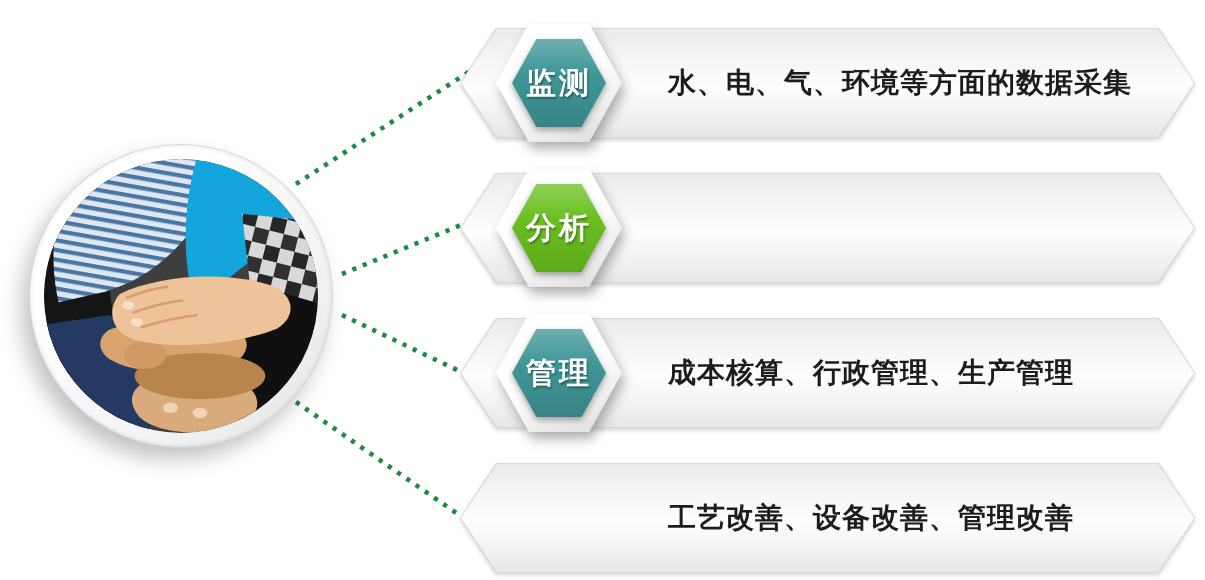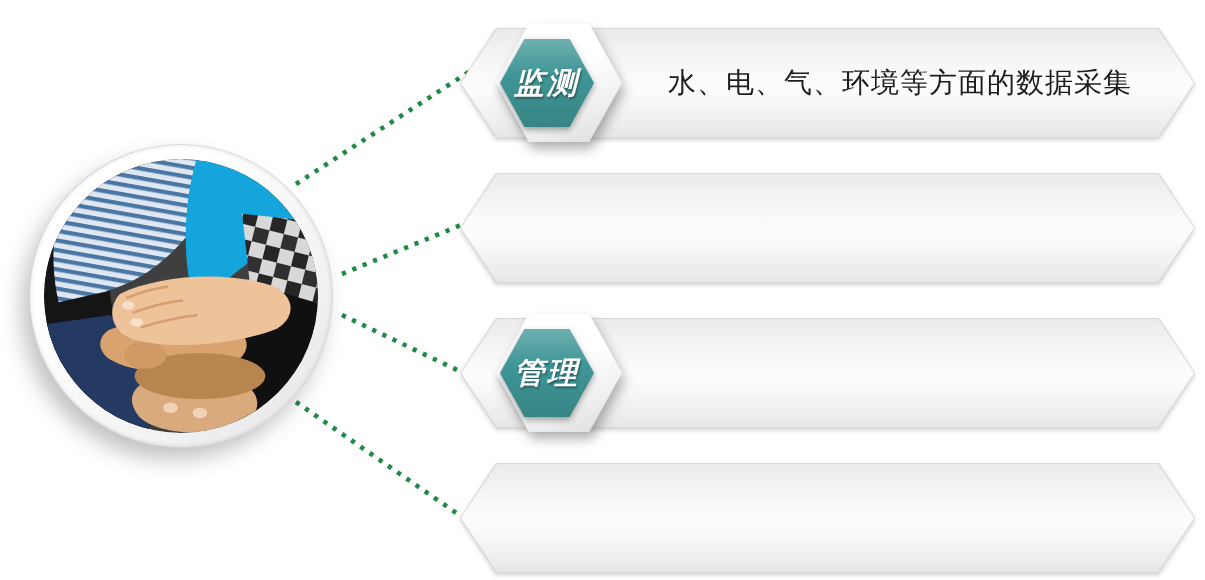--- a/index.html
+++ b/index.html
@@ -20,21 +20,21 @@
     position:absolute;left:30px;top:145px;width:302px;height:302px;border-radius:50%;
     background:linear-gradient(135deg,#ffffff 30%,#f2f2f2 70%,#e3e3e3);
     box-shadow:0 0 0 1px #d6d6d6,-8px 12px 22px rgba(0,0,0,.25), inset 0 0 4px rgba(0,0,0,.12);
     padding:14px;
   }
   .photo-clip{width:100%;height:100%;border-radius:50%;overflow:hidden;box-shadow:inset 0 0 6px rgba(0,0,0,.45);}
   .photo-clip svg{display:block;width:100%;height:100%;}
 
   
   .row{position:absolute;left:460px;width:735px;height:110px;}
-  .banner-wrap{position:absolute;inset:0;filter:drop-shadow(0 2px 2px rgba(0,0,0,.18));}
+  .banner-wrap{position:absolute;inset:0;filter:drop-shadow(0 2px 2px rgba(0,0,0,.18));font-weight:bold;}
   .banner-border{
     position:absolute;inset:0;background:var(--banner-edge);
     clip-path:polygon(36px 0,calc(100% - 36px) 0,100% 50%,calc(100% - 36px) 100%,36px 100%,0 50%);
   }
   .banner-fill{
     position:absolute;inset:1px;
     clip-path:polygon(36px 0,calc(100% - 36px) 0,100% 50%,calc(100% - 36px) 100%,36px 100%,0 50%);
     background:linear-gradient(180deg,#ebebeb 0%,#f9f9f9 38%,#fdfdfd 55%,#f2f2f2 78%,#e7e7e7 100%);
   }
   .desc{
@@ -42,24 +42,23 @@
     display:flex;align-items:center;
     font-size:28px;color:var(--text-dark);letter-spacing:1px;white-space:nowrap;
   }
 
   
   .badge-wrap{position:absolute;left:36px;top:-4px;width:126px;height:118px;filter:drop-shadow(3px 7px 6px rgba(0,0,0,.30));}
   .hexclip{clip-path:polygon(26% 0,74% 0,100% 50%,74% 100%,26% 100%,0 50%);}
   .badge-outer{position:absolute;inset:0;background:linear-gradient(155deg,#ffffff 45%,#f2f2f2 70%,#d9d9d9);}
   .badge-inner-wrap{position:absolute;inset:0;filter:drop-shadow(0 3px 3px rgba(0,0,0,.35));}
   .badge-inner{
-    position:absolute;left:4px;top:15px;width:94px;height:88px;
+    position:absolute;left:16px;top:15px;width:94px;height:88px;
     display:flex;align-items:center;justify-content:center;
     background-image:linear-gradient(180deg,rgba(255,255,255,.25),rgba(255,255,255,0) 40%,rgba(0,0,0,.12));
-    font-style:italic;
   }
   .badge-label{
     font-size:30px;font-weight:bold;color:#fff;letter-spacing:3px;
     text-shadow:1px 2px 2px rgba(0,0,0,.35);
   }
 
   
   .row-0{top:28px;} .row-1{top:173px;} .row-2{top:318px;} .row-3{top:463px;}
 </style>
 </head>
@@ -133,37 +132,47 @@
       </div>
         </div>
     </div>
   </div>
 
   <div class="row row-1">
     <div class="banner-wrap">
       <div class="banner-border"></div>
         <div class="banner-fill"></div>
     </div>
+    <div class="badge-wrap">
+      <div class="badge-outer hexclip"></div>
+      <div class="badge-inner-wrap">
+          <div class="badge-inner hexclip" style="background-color: rgb(106, 192, 31);">
+        <span class="badge-label">分析</span>
+      </div>
+        </div>
+    </div>
   </div>
 
   <div class="row row-2">
     <div class="banner-wrap">
       <div class="banner-border"></div>
         <div class="banner-fill"></div>
+      <div class="desc">成本核算、行政管理、生产管理</div>
     </div>
     <div class="badge-wrap">
       <div class="badge-outer hexclip"></div>
       <div class="badge-inner-wrap">
           <div class="badge-inner hexclip" style="background-color: rgb(63, 150, 151);">
         <span class="badge-label">管理</span>
       </div>
         </div>
     </div>
   </div>
 
   <div class="row row-3">
     <div class="banner-wrap">
       <div class="banner-border"></div>
         <div class="banner-fill"></div>
+      <div class="desc">工艺改善、设备改善、管理改善</div>
     </div>
   </div>
 
 </div>
 
 </body></html>

